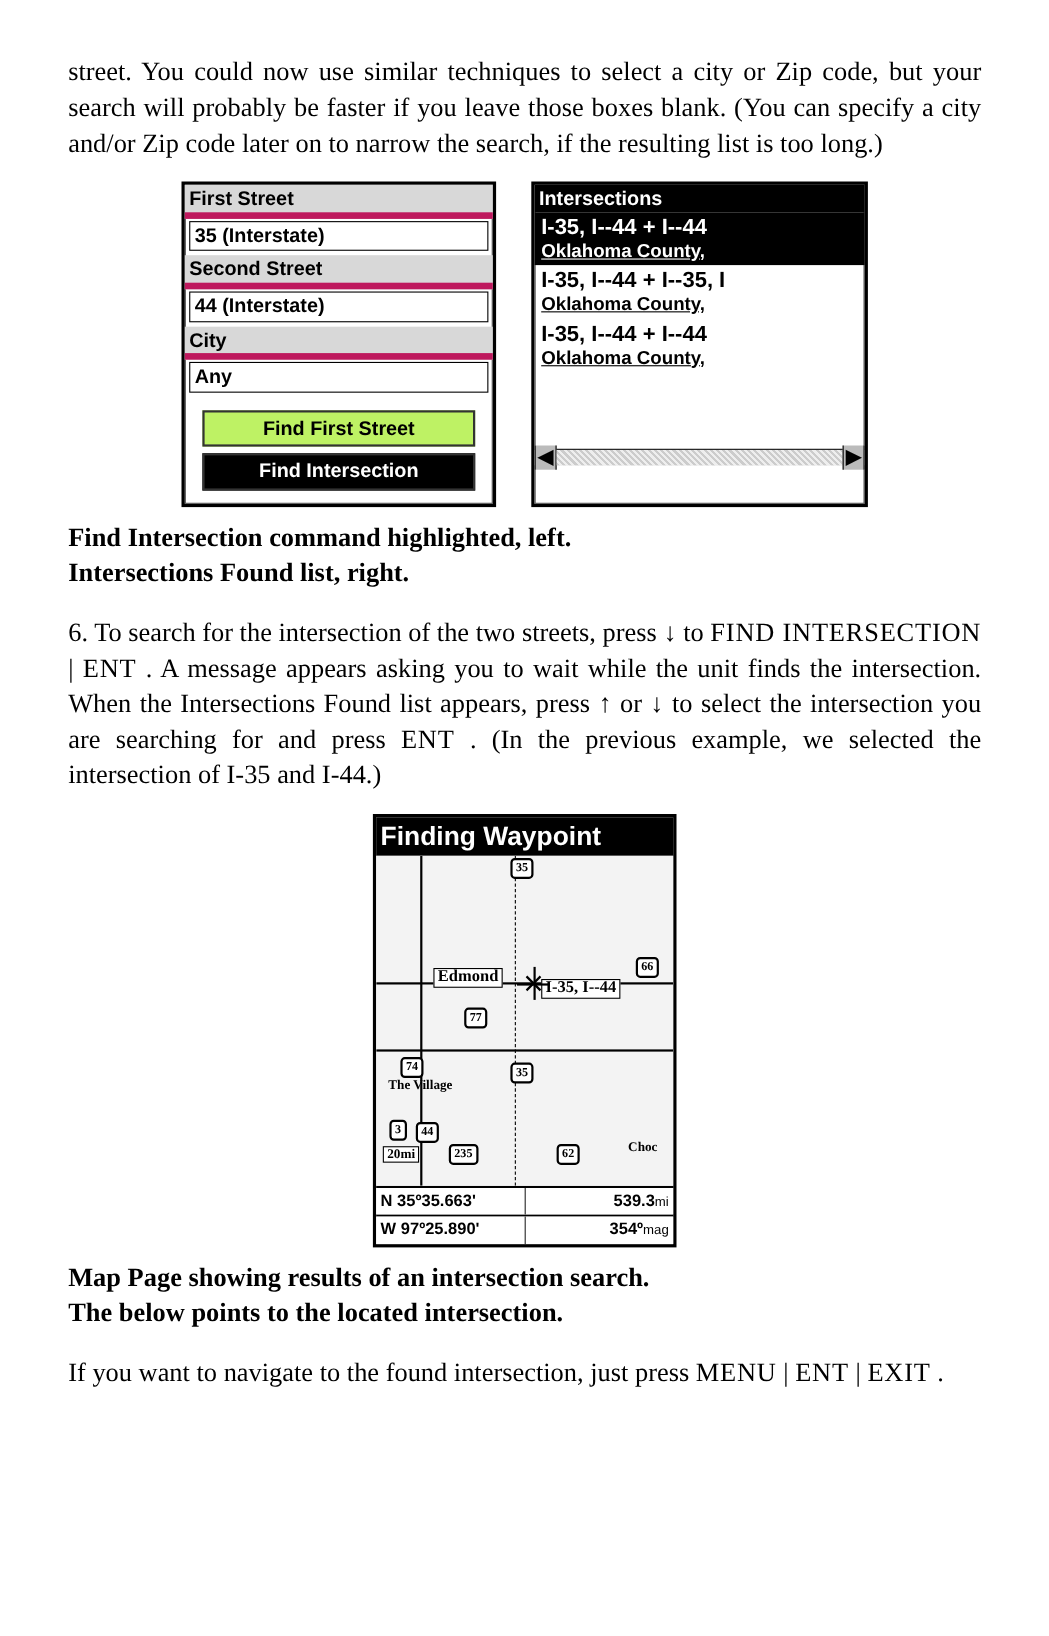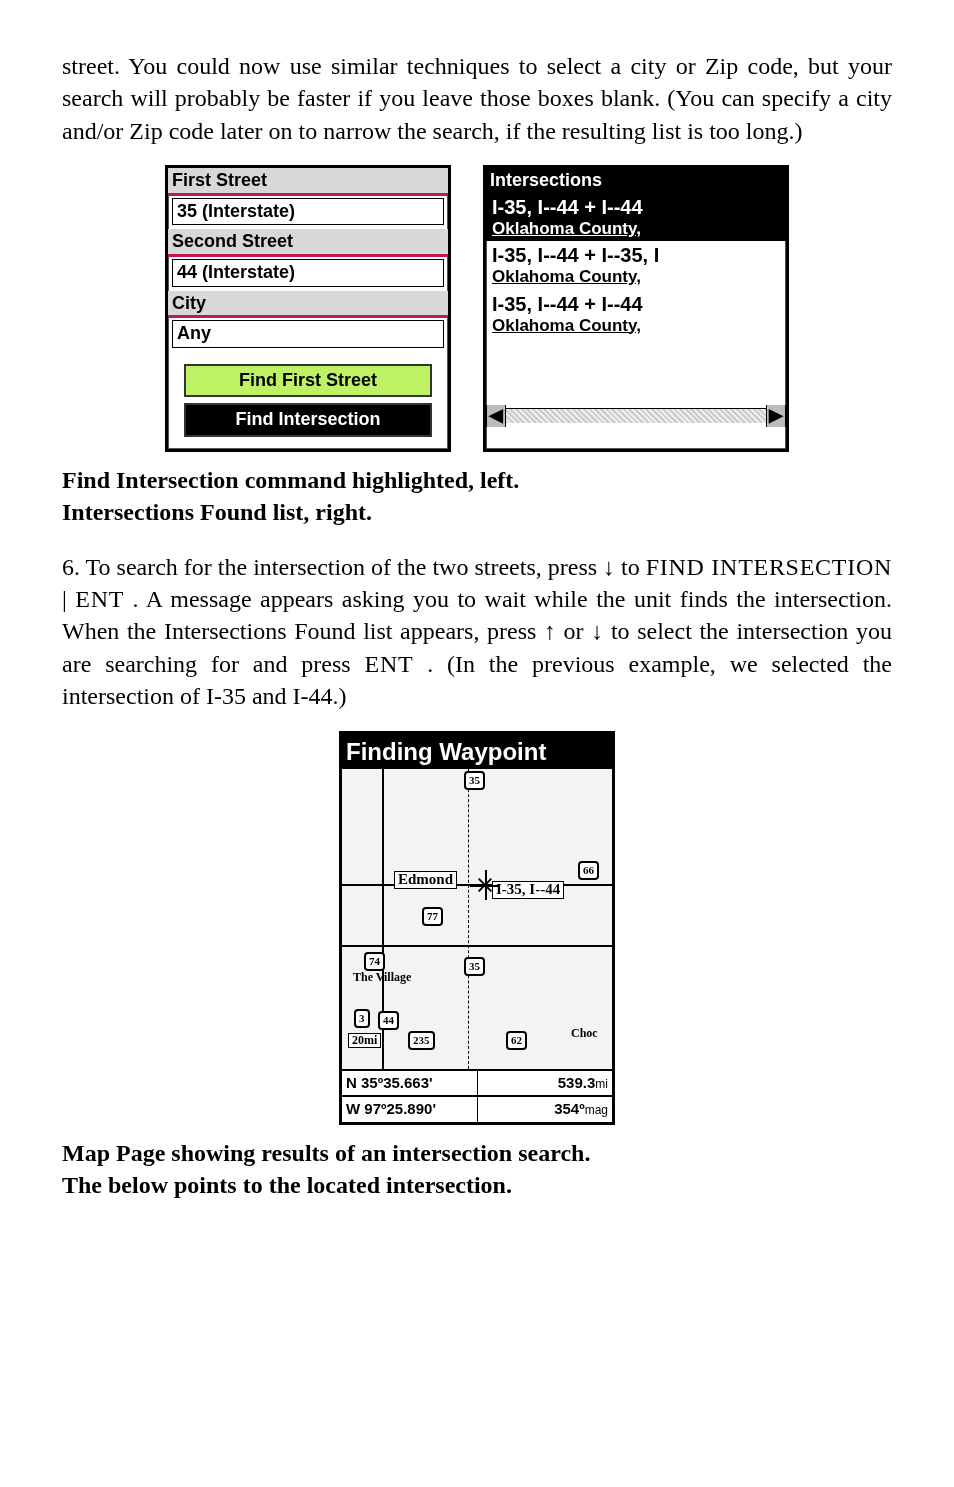--- a/index.html
+++ b/index.html
@@ -9,21 +9,21 @@
   .body-text{text-align:justify;margin:0 0 18px 0;}
   .kbd{font-variant:small-caps;letter-spacing:0.03em;}
   .caption{font-weight:bold;text-align:left;margin:12px 0 22px 0;}
 
   
   .dual{display:flex;justify-content:center;gap:32px;margin:0 0 6px 0;}
   .gps-screen{width:280px;border:3px solid #000;background:#fff;
     box-shadow:0 0 0 1px #555 inset;font-family:Arial,Helvetica,sans-serif;
     font-size:18px;line-height:1.2;}
   .gps-screen.right{width:300px;}
-  .lbl{font-weight:bold;background:#d8d8d8;border-bottom:3px solid #be185d;
+  .lbl{font-weight:bold;background:#d8d8d8;border-bottom:6px solid #be185d;
     padding:2px 4px 1px 4px;}
   .titlebar{font-weight:bold;color:#fff;background:#000;
     padding:2px 4px 1px 4px;}
   .val{border:1px solid #000;margin:2px 4px 4px 4px;padding:2px 4px;
     background:#fff;font-weight:bold;}
   .btns{padding:6px 4px;}
   .gbtn{border:2px solid #333;margin:6px auto;width:88%;text-align:center;
     font-weight:bold;padding:4px 2px;background:#bef264;}
   .gbtn.sel{background:#000;color:#fff;}
 
@@ -169,14 +169,23 @@
         <span>354º</span><span class="small">mag</span></div>
     </div>
   </div>
 </div>
 
 <div class="caption">
   <span>Map Page showing results of an intersection search.</span><br>
   <span>The below points to the located intersection.</span>
 </div>
 
+<p class="body-text" style="text-align:justify">
+  <span>If   you   want   to   navigate   to   the   found   intersection,   just   press </span>
+  <span class="kbd">MENU</span>
+  <span> | </span>
+  <span class="kbd">ENT</span>
+  <span> | </span>
+  <span class="kbd">EXIT</span>
+  <span>.</span>
+</p>
 
 </div>
 
 </body></html>

